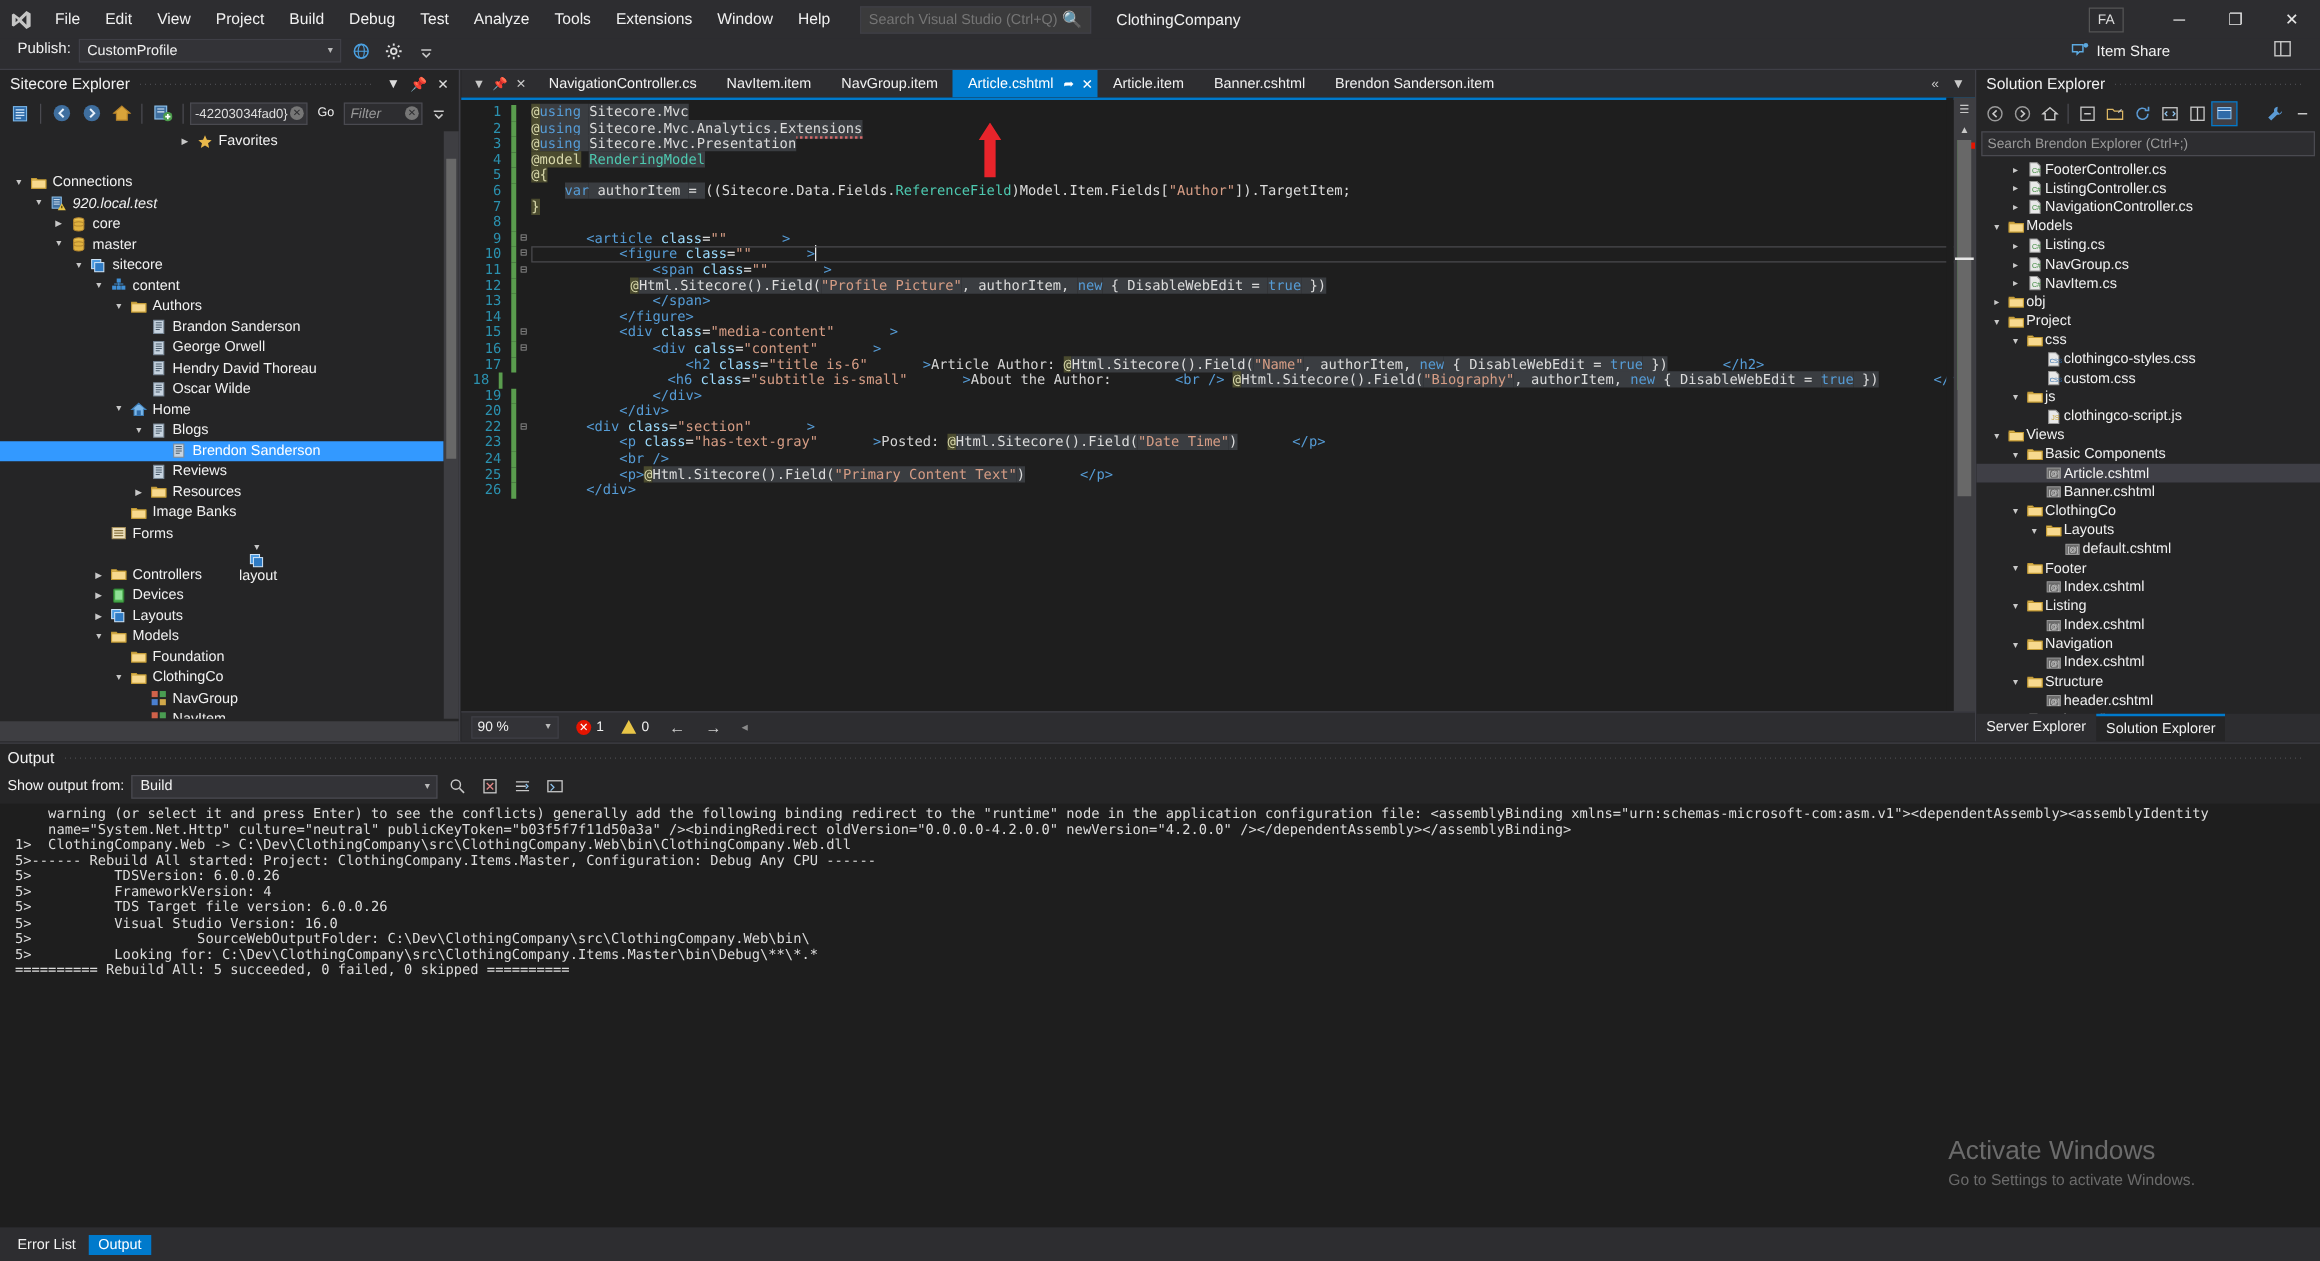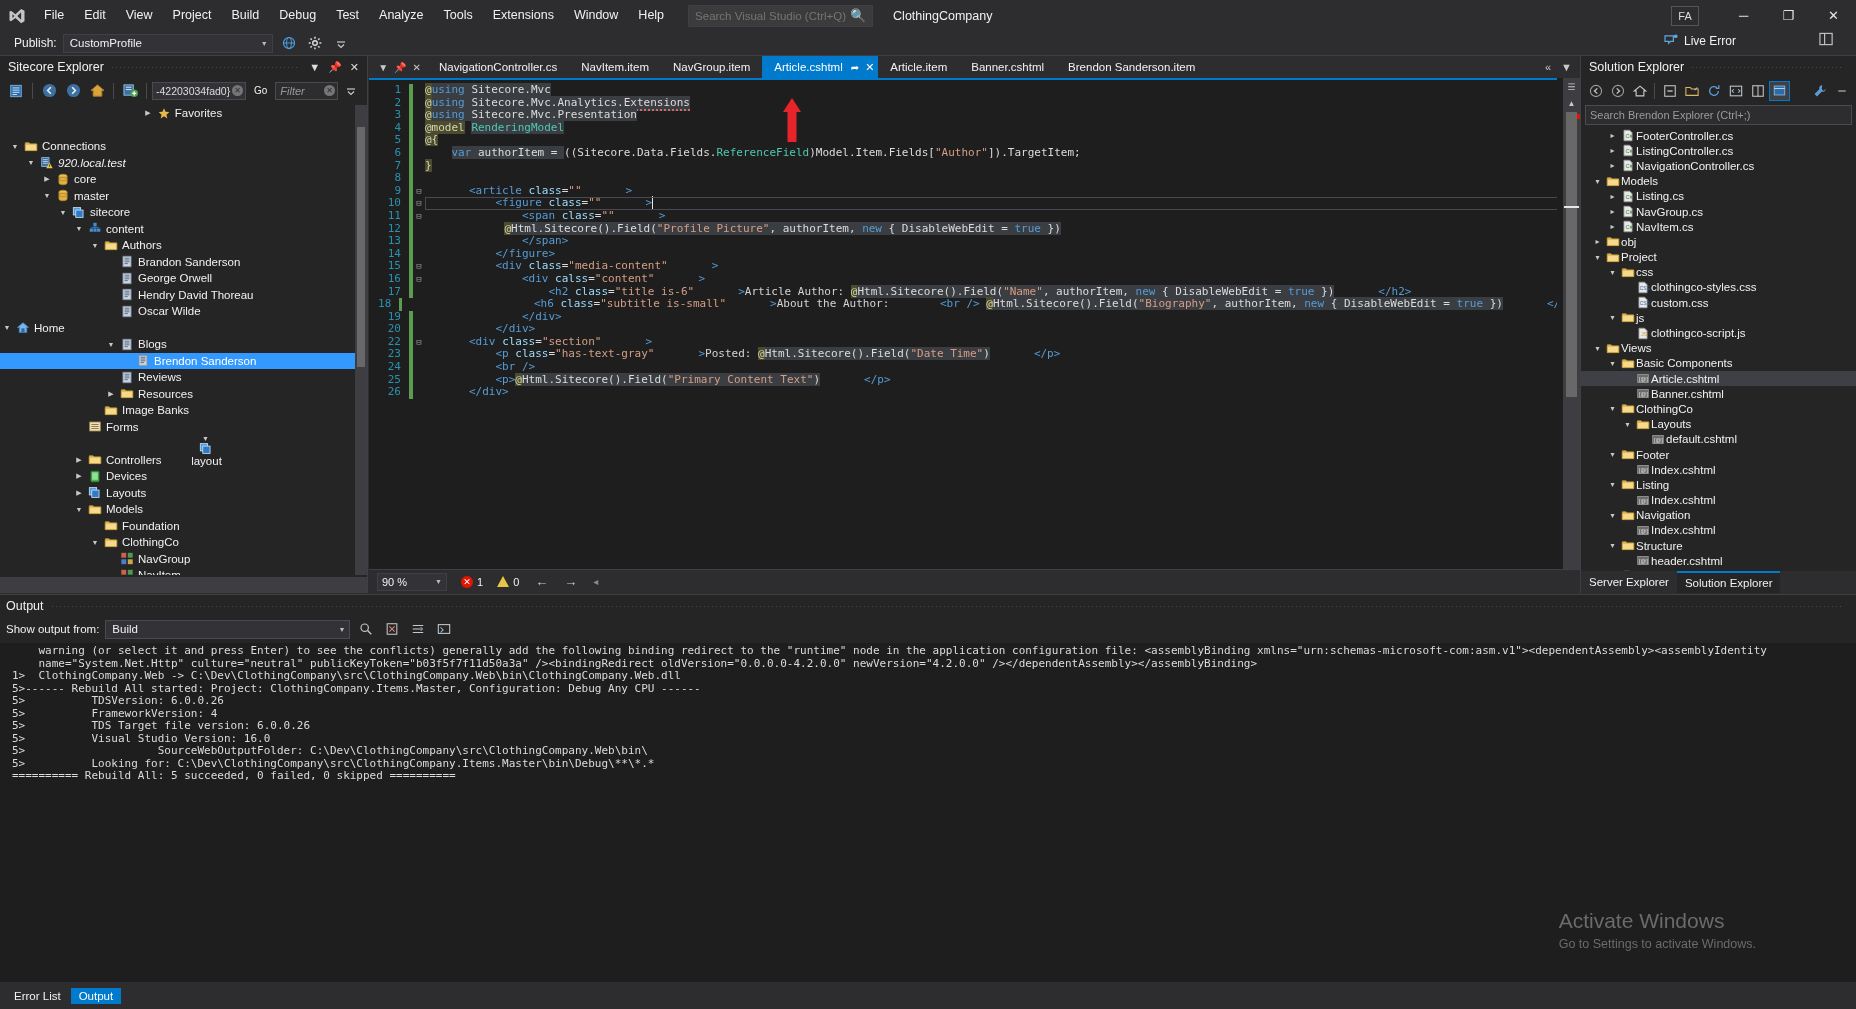--- a/index.html
+++ b/index.html
@@ -30,21 +30,21 @@
   }
   .searchbox .mag { position:absolute; right:6px; color:#9a9a9a; font-size:13px; }
   .sln-name { margin-left:20px; font-size:12.5px; color:#f1f1f1; }
   .tb-right { position:absolute; right:0; top:0; height:31px; display:flex; align-items:center; }
   .fa-badge { width:28px; height:20px; background:#2d2d30; color:#ddd; border:1px solid #555;
               display:flex; align-items:center; justify-content:center; font-size:11px; margin-right:22px; }
   .win-btn { width:45px; height:31px; display:flex; align-items:center; justify-content:center;
              color:#e6e6e6; font-size:13px; }
 
   
-  .toolbar { height:25px; background:#2d2d30; display:flex; align-items:center; padding-left:14px;
+  .toolbar { height:25px; background:#2d2d30; display:flex; padding-left:14px;
              border-bottom:1px solid #3f3f46; }
   .tb-label { font-size:12px; color:#f1f1f1; margin-right:6px; }
   .tb-combo { width:210px; height:19px; background:#333337; border:1px solid #3f3f46;
               display:flex; align-items:center; justify-content:space-between; padding:0 4px 0 6px;
               font-size:11.5px; color:#f1f1f1; }
   .tb-combo .arr { font-size:7px; color:#bbb; }
   .tb-icon { width:20px; height:20px; margin-left:6px; display:flex; align-items:center; justify-content:center; }
   .livesh { position:absolute; right:120px; top:33px; display:flex; align-items:center; gap:5px; font-size:12px; color:#f1f1f1;}
   .livesh-ic { color:#7cc7f0; font-size:13px; }
   .tb-far { position:absolute; right:22px; top:32px; }
@@ -241,21 +241,21 @@
         </svg>
     </div>
   </div>
   <div class="livesh">
     <span class="livesh-ic">
       <svg width="15" height="13" viewBox="0 0 16 14">
           <path d="M1 3 h9 v6 h-3 l-2 2 v-2 H1 Z" fill="none" stroke="#5ca9e0" stroke-width="1.3"></path>
           <circle cx="12.5" cy="3.5" r="2" fill="#5ca9e0"></circle>
         </svg>
     </span>
-    <span>Live Error</span>
+    <span>Item Share</span>
   </div>
   <div class="tb-far">
     <svg width="15" height="14" viewBox="0 0 16 14">
         <rect x="1" y="1" width="13" height="12" fill="none" stroke="#c8c8c8" stroke-width="1.2"></rect>
         <line x1="6" y1="1" x2="6" y2="13" stroke="#c8c8c8" stroke-width="1.2"></line>
       </svg>
   </div>
 
   <div class="sitecore">
     <div class="sc-head">
@@ -473,21 +473,21 @@
               <g stroke="#4a5b6b" stroke-width="1">
                 <line x1="5" y1="4" x2="11" y2="4"></line>
                 <line x1="5" y1="6.2" x2="11" y2="6.2"></line>
                 <line x1="5" y1="8.4" x2="11" y2="8.4"></line>
                 <line x1="5" y1="10.6" x2="9" y2="10.6"></line>
               </g>
             </svg>
           </span>
           <span class="tlbl">Oscar Wilde</span>
         </div>
-        <div class="tn" style="">
+        <div class="tn" style="padding-left: 88px;">
           <span class="tw down">▼</span>
           <span class="ti">
             <svg width="14" height="13" viewBox="0 0 16 16">
               <path d="M8 2 L15 8 H12.6 V14 H3.4 V8 H1 Z" fill="#7ab6e8" stroke="#3f7fb8"></path>
               <rect x="6" y="9" width="4" height="5" fill="#2f6ba8"></rect>
             </svg>
           </span>
           <span class="tlbl">Home</span>
         </div>
         <div class="tn" style="padding-left: 104px;">

